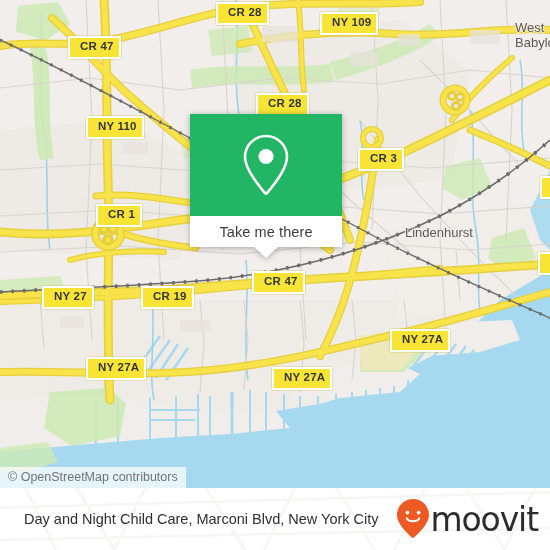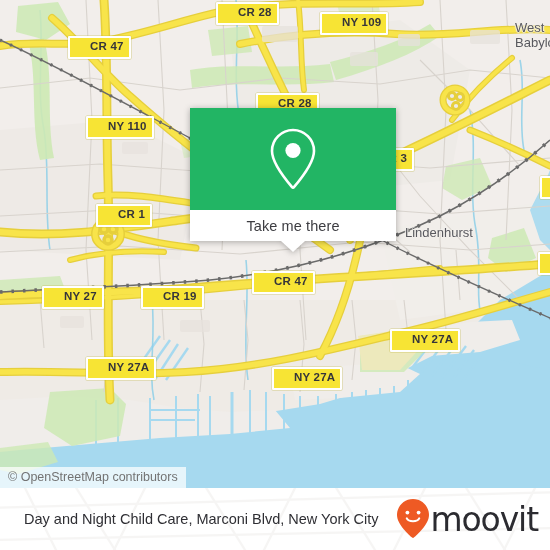--- a/index.html
+++ b/index.html
@@ -40,21 +40,21 @@
   .shield {
     position: absolute;
     background: #f7e434;
     border: 2px solid #ffffff;
     border-radius: 1px;
     color: #35353a;
     font-size: 11.5px;
     font-weight: bold;
     letter-spacing: .2px;
     line-height: 1;
-    padding: 3px 5px 4px 20px;
+    padding: 3px 5px 4px 10px;
     white-space: nowrap;
     box-shadow: 0 0 0 0.5px rgba(190,180,60,.55);
     font-family: "Liberation Sans", sans-serif;
   }
 
   
   .place-label {
     position: absolute;
     color: #58585e;
     font-size: 13px;
@@ -64,22 +64,22 @@
        1px 0 1.2px #f3f0ec, -1px 0 1.2px #f3f0ec,
        0 1px 1.2px #f3f0ec, 0 -1px 1.2px #f3f0ec;
     font-family: "Liberation Sans", sans-serif;
   }
   .place-label.two-line { white-space: normal; text-align: left; width: 70px; }
 
   
   #popup-card {
     position: absolute;
     left: 190px;
-    top: 108px;
-    width: 206px;
+    top: 114px;
+    width: 152px;
     filter: drop-shadow(0 1px 3px rgba(0,0,0,.30));
   }
   #popup-hero {
     height: 102px;
     background: #22b564;
     display: flex;
     align-items: center;
     justify-content: center;
   }
   #popup-hero svg { display: block; }

